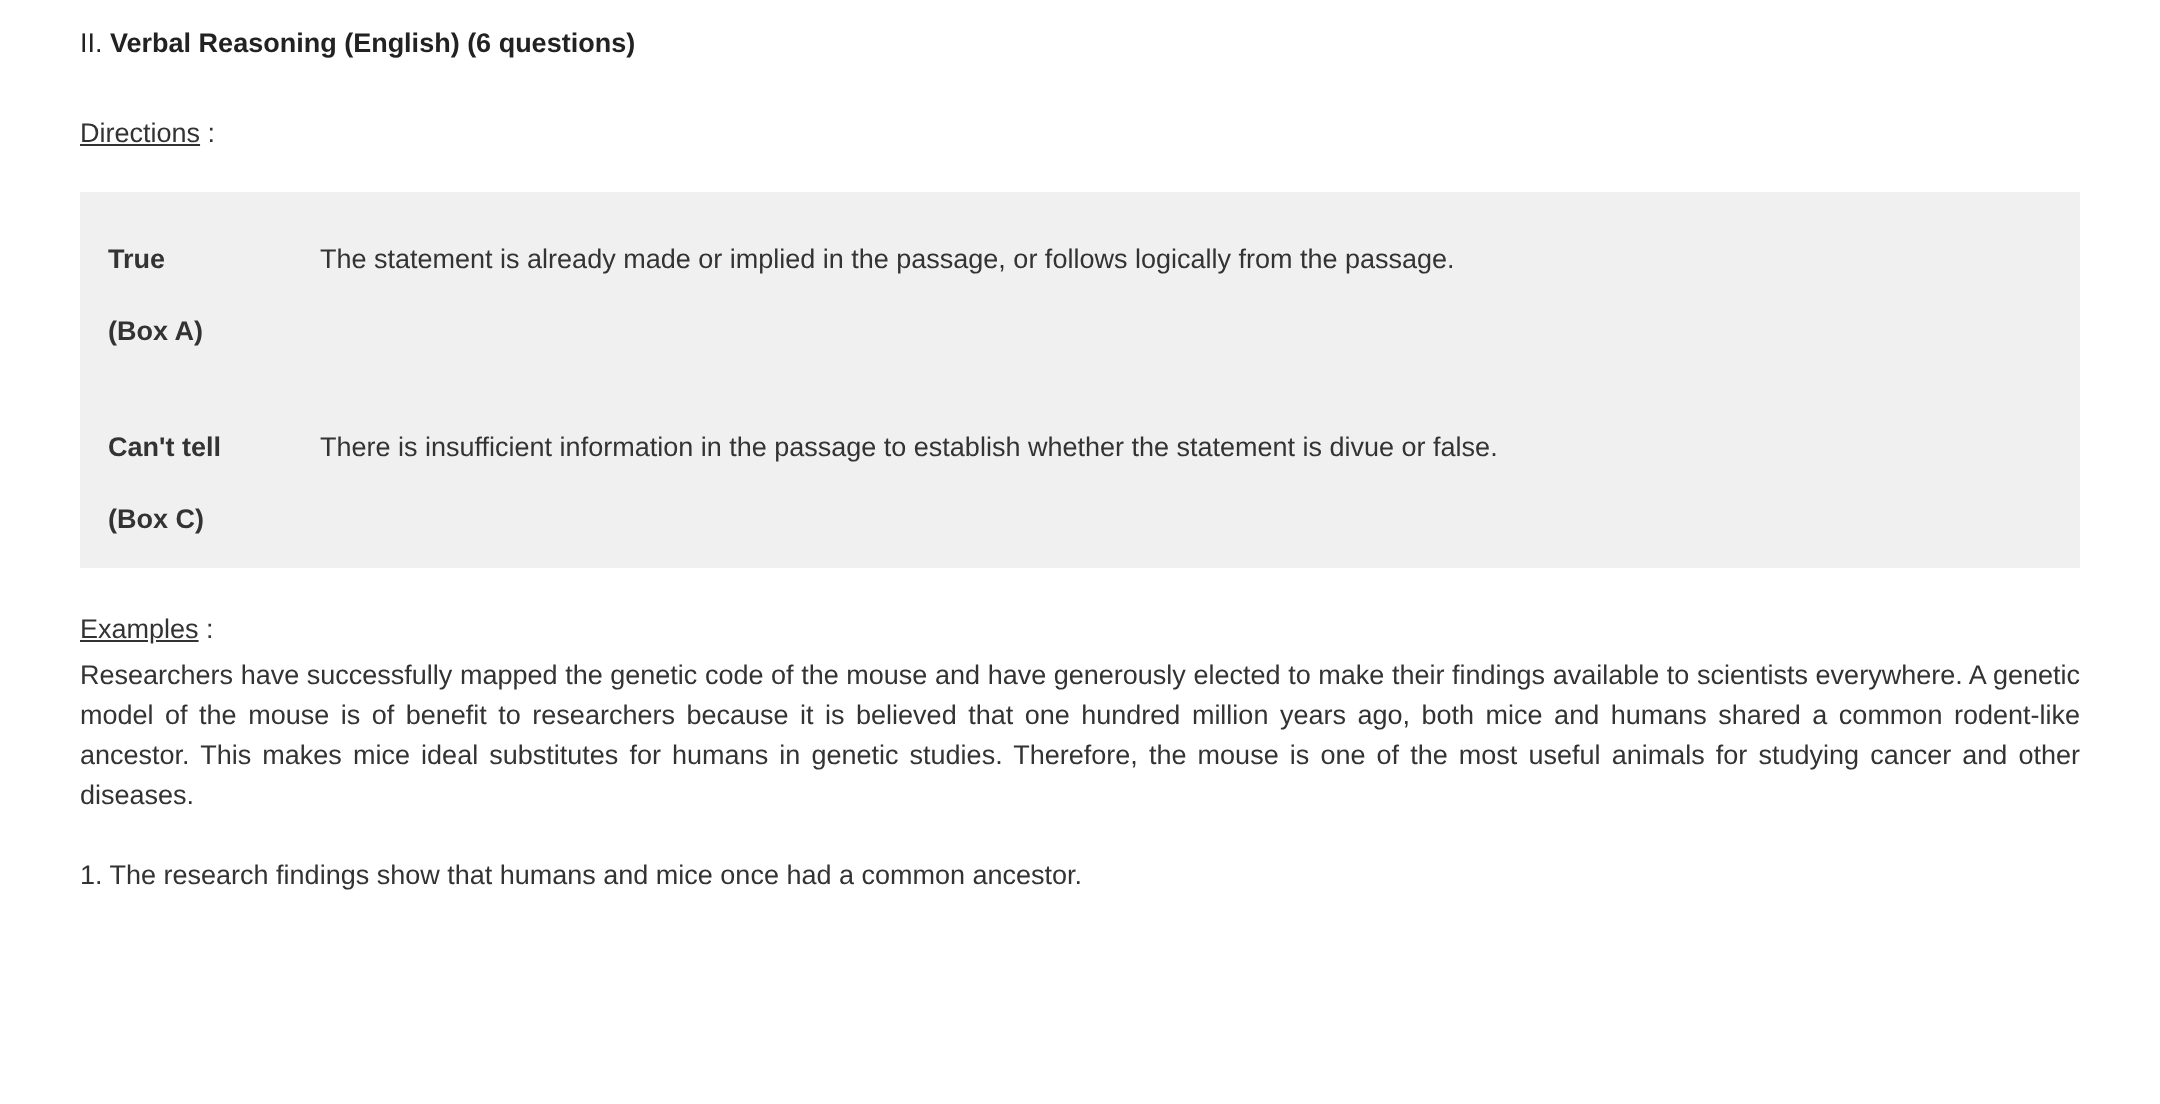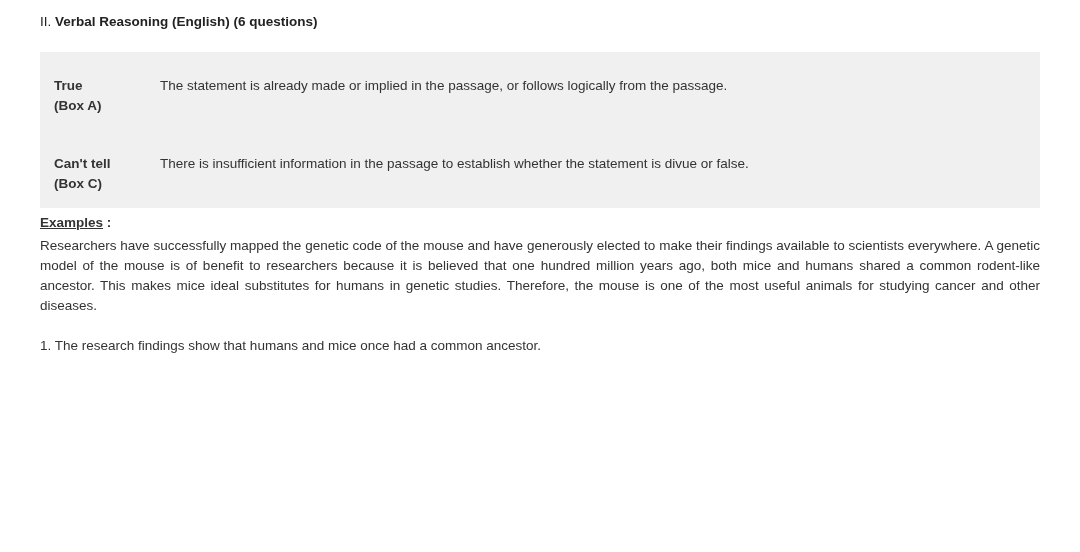--- a/index.html
+++ b/index.html
@@ -71,24 +71,24 @@
     width: 78px;
     font-weight: bold;
     padding-left: 14px;
     white-space: nowrap;
   }
   .definitions td.desc {
     padding-left: 18px;
   }
   .term-line2 {
     display: block;
+    margin-top: 16px;
   }
   .examples-head {
-    margin-top: 6px;
-    font-weight: bold;
+    margin-top: 22px;
   }
   .passage {
     margin-top: 4px;
     line-height: 20px;
     text-align: justify;
     width: 1000px;
   }
   .question {
     margin-top: 20px;
     line-height: 20px;
@@ -97,20 +97,24 @@
 </head>
 <body>
 
 <div class="page">
 
   <div class="section-title">
     <span class="numeral">II.</span>
     <span class="strong">Verbal Reasoning (English) (6 questions)</span>
   </div>
 
+  <div class="sub-head">
+    <span class="u">Directions</span>
+    <span>:</span>
+  </div>
 
 
   <table class="definitions">
     <tbody>
       <tr class="shaded">
         <td class="term">
           <span>True</span>
           <span class="term-line2">(Box A)</span>
         </td>
         <td class="desc">The statement is already made or implied in the passage, or follows logically from the passage.</td>

